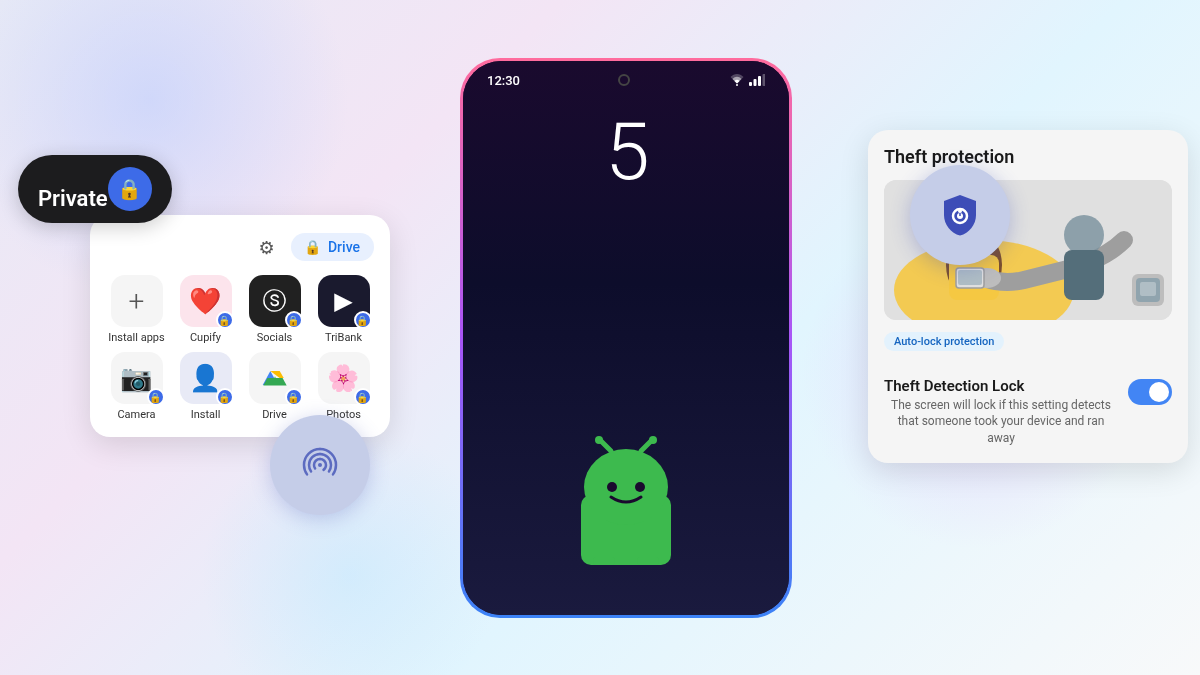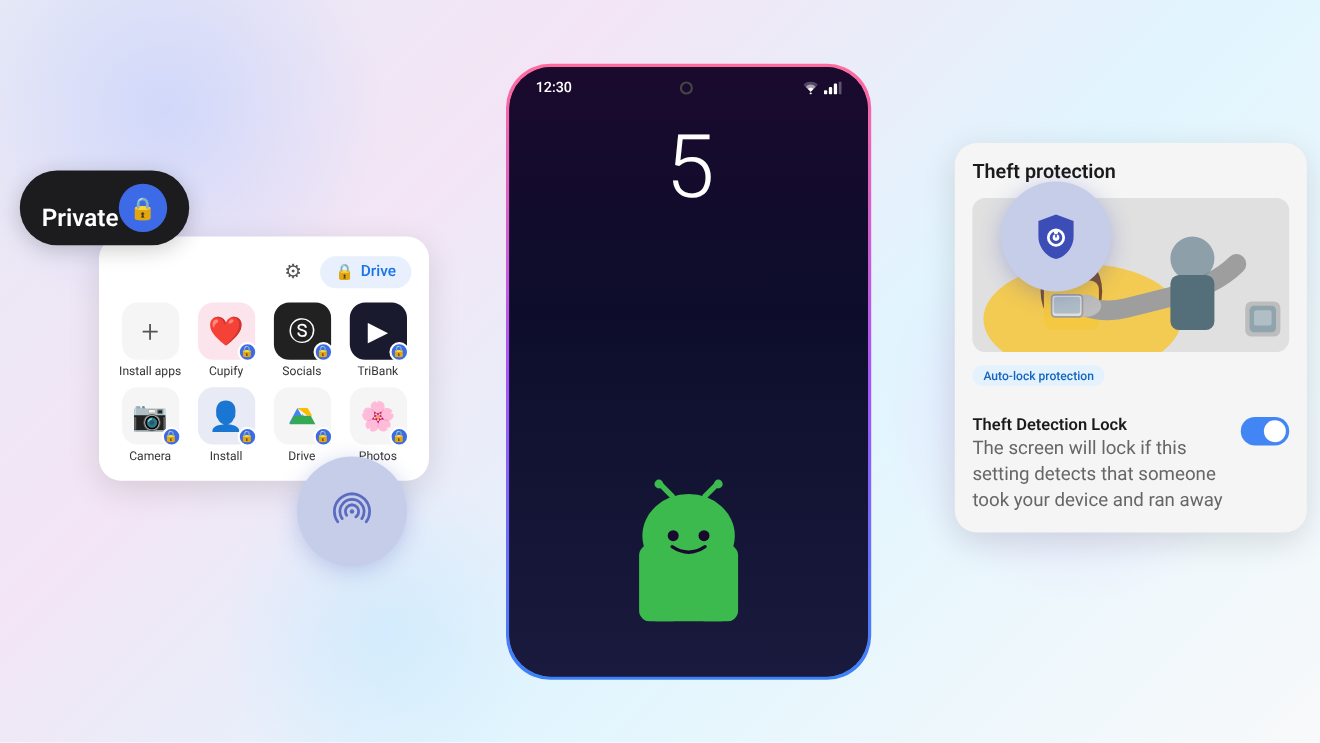--- a/index.html
+++ b/index.html
@@ -286,23 +286,24 @@
     }
 
     .theft-detection-title {
       font-size: 15px;
       font-weight: 600;
       color: #1a1a1a;
       margin-bottom: 2px;
     }
 
     .theft-detection-desc {
-      font-size: 17px;
+      font-size: 12px;
       color: #666;
       line-height: 1.4;
+      text-align: center;
     }
 
     .toggle {
       width: 44px; height: 26px;
       border-radius: 13px;
       background: #4285f4;
       position: relative;
       flex-shrink: 0;
       margin-top: 2px;
     }

